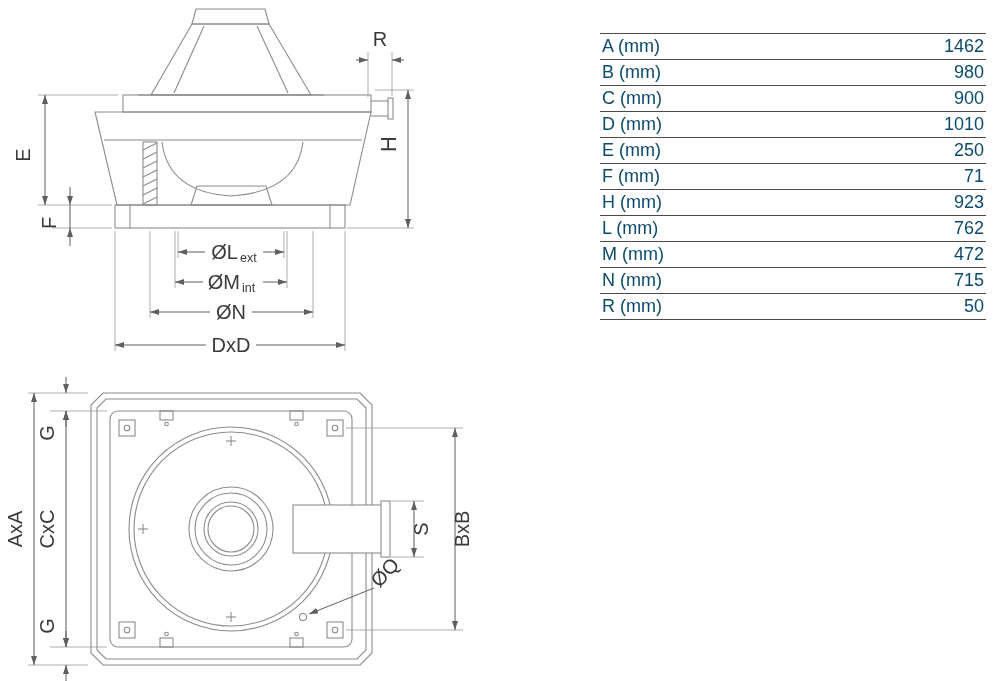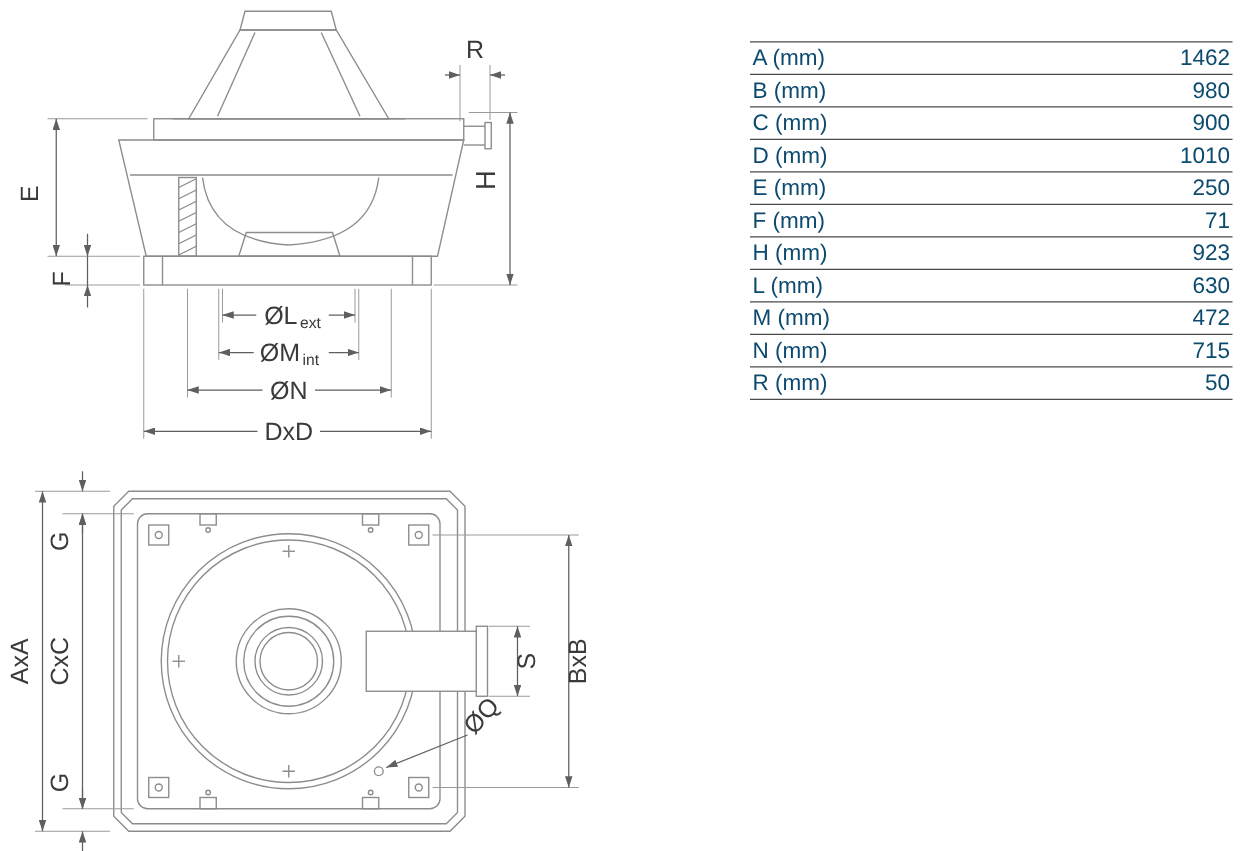--- a/index.html
+++ b/index.html
@@ -238,21 +238,21 @@
     <div class="trow">
       <span class="tlabel">F (mm)</span>
       <span class="tvalue">71</span>
     </div>
     <div class="trow">
       <span class="tlabel">H (mm)</span>
       <span class="tvalue">923</span>
     </div>
     <div class="trow">
       <span class="tlabel">L (mm)</span>
-      <span class="tvalue">630</span>
+      <span class="tvalue">762</span>
     </div>
     <div class="trow">
       <span class="tlabel">M (mm)</span>
       <span class="tvalue">472</span>
     </div>
     <div class="trow">
       <span class="tlabel">N (mm)</span>
       <span class="tvalue">715</span>
     </div>
     <div class="trow">

